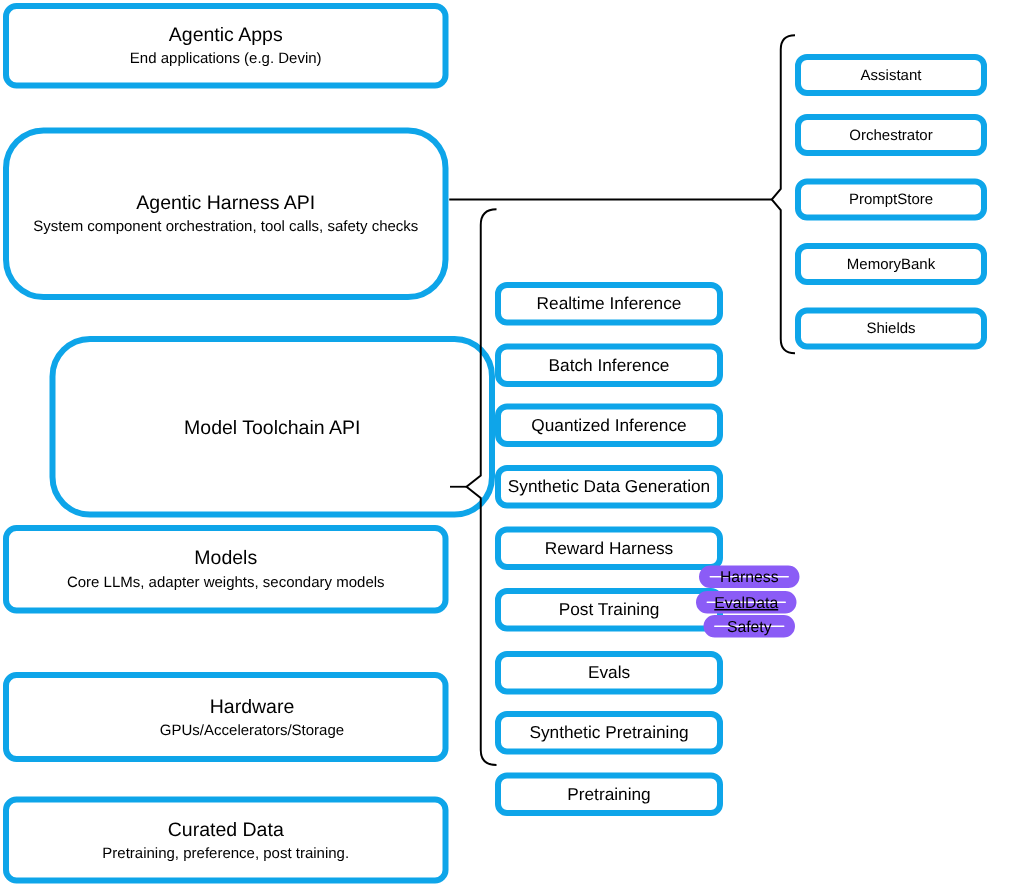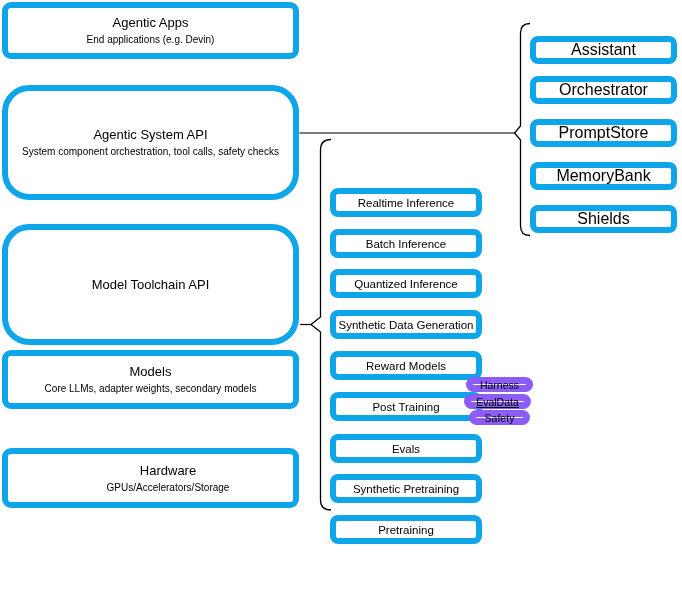--- a/index.html
+++ b/index.html
@@ -1,41 +1,41 @@
 <!DOCTYPE html>
 <html><head>
 <meta charset="utf-8">
 <style>
   html,body{margin:0;padding:0;background:#fff;}
   .canvas{
     position:relative;width:682px;height:591px;background:#fff;
     font-family:"Liberation Sans",sans-serif;color:#000;overflow:hidden;
   }
   .node{
-    position:absolute;box-sizing:border-box;border:6px solid #0ea5e9;background:#fff;
+    position:absolute;box-sizing:border-box;border:4px solid #0ea5e9;background:#fff;
     display:flex;flex-direction:column;align-items:center;justify-content:center;
     text-align:center;white-space:nowrap;
   }
   
   .lbox{left:2px;width:297px;border-radius:9px;}
   .lbox .title{font-size:13px;line-height:16px;}
   .lbox .subtitle{font-size:10px;line-height:13px;margin-top:2px;}
   #lbox-agentic-apps{top:2px;height:57px;}
   #lbox-agentic-system-api{top:85px;height:115px;border-radius:27px;}
-  #lbox-model-toolchain-api{top:224px;height:121px;border-radius:27px;}
+  #lbox-model-toolchain-api{top:224px;height:121px;border-radius:27px;margin-left:31px;}
   #lbox-models{top:350px;height:59px;text-align:right;}
   #lbox-hardware{top:448px;height:60px;padding-left:35px;}
   #lbox-curated-data{top:531px;height:58px;}
   
   .mbox{left:330px;width:152px;height:29px;border-radius:8px;font-size:11.5px;margin-top:44px;}
   #mbox-1{top:144px}#mbox-2{top:185px}#mbox-3{top:225px}
   #mbox-4{top:266px}#mbox-5{top:307px}#mbox-6{top:348px}
   #mbox-7{top:390px}#mbox-8{top:430px}#mbox-9{top:471px}
   
-  .rbox{left:530px;width:147px;height:28px;border-radius:8px;font-size:16px;}
+  .rbox{left:530px;width:128px;height:28px;border-radius:8px;font-size:10px;}
   #rbox-1{top:36px}#rbox-2{top:76px}#rbox-3{top:119px}
   #rbox-4{top:162px}#rbox-5{top:205px}
   
   .pill{
     position:absolute;box-sizing:border-box;border:7px solid #8b5cf6;background:#fff;
     border-radius:8px;font-size:10.5px;line-height:12px;display:flex;
     align-items:center;justify-content:center;white-space:nowrap;z-index:4;
   }
   #pill-harness{left:466px;top:377px;width:67px;height:15px;}
   #pill-evaldata{left:464px;top:394px;width:67px;height:15px;text-decoration:underline;}
@@ -54,40 +54,44 @@
 
     <path d="M530,23.5 Q520.5,23.5 520.5,33 L520.5,126 L514.5,133 L520.5,140 L520.5,226 Q520.5,235.5 530,235.5" fill="none" stroke="#000" stroke-width="1.3"></path>
     <line x1="299.5" y1="133" x2="514.5" y2="133" stroke="#000" stroke-width="1.2"></line>
   </svg>
 
   <div class="node lbox" id="lbox-agentic-apps">
     <div class="title">Agentic Apps</div>
     <div class="subtitle">End applications (e.g. Devin)</div>
   </div>
   <div class="node lbox" id="lbox-agentic-system-api">
-    <div class="title">Agentic System API</div>
+    <div class="title">Agentic Harness API</div>
     <div class="subtitle">System component orchestration, tool calls, safety checks</div>
   </div>
   <div class="node lbox" id="lbox-model-toolchain-api">
     <div class="title">Model Toolchain API</div>
   </div>
   <div class="node lbox" id="lbox-models">
     <div class="title">Models</div>
     <div class="subtitle">Core LLMs, adapter weights, secondary models</div>
   </div>
   <div class="node lbox" id="lbox-hardware">
     <div class="title">Hardware</div>
     <div class="subtitle">GPUs/Accelerators/Storage</div>
   </div>
+  <div class="node lbox" id="lbox-curated-data">
+    <div class="title">Curated Data</div>
+    <div class="subtitle">Pretraining, preference, post training.</div>
+  </div>
 
   <div class="node mbox" id="mbox-1">Realtime Inference</div>
   <div class="node mbox" id="mbox-2">Batch Inference</div>
   <div class="node mbox" id="mbox-3">Quantized Inference</div>
   <div class="node mbox" id="mbox-4">Synthetic Data Generation</div>
-  <div class="node mbox" id="mbox-5">Reward Models</div>
+  <div class="node mbox" id="mbox-5">Reward Harness</div>
   <div class="node mbox" id="mbox-6">Post Training</div>
   <div class="node mbox" id="mbox-7">Evals</div>
   <div class="node mbox" id="mbox-8">Synthetic Pretraining</div>
   <div class="node mbox" id="mbox-9">Pretraining</div>
 
   <div class="pill" id="pill-harness">Harness</div>
   <div class="pill" id="pill-evaldata">EvalData</div>
   <div class="pill" id="pill-safety">Safety</div>
 
   <div class="node rbox" id="rbox-1">Assistant</div>

